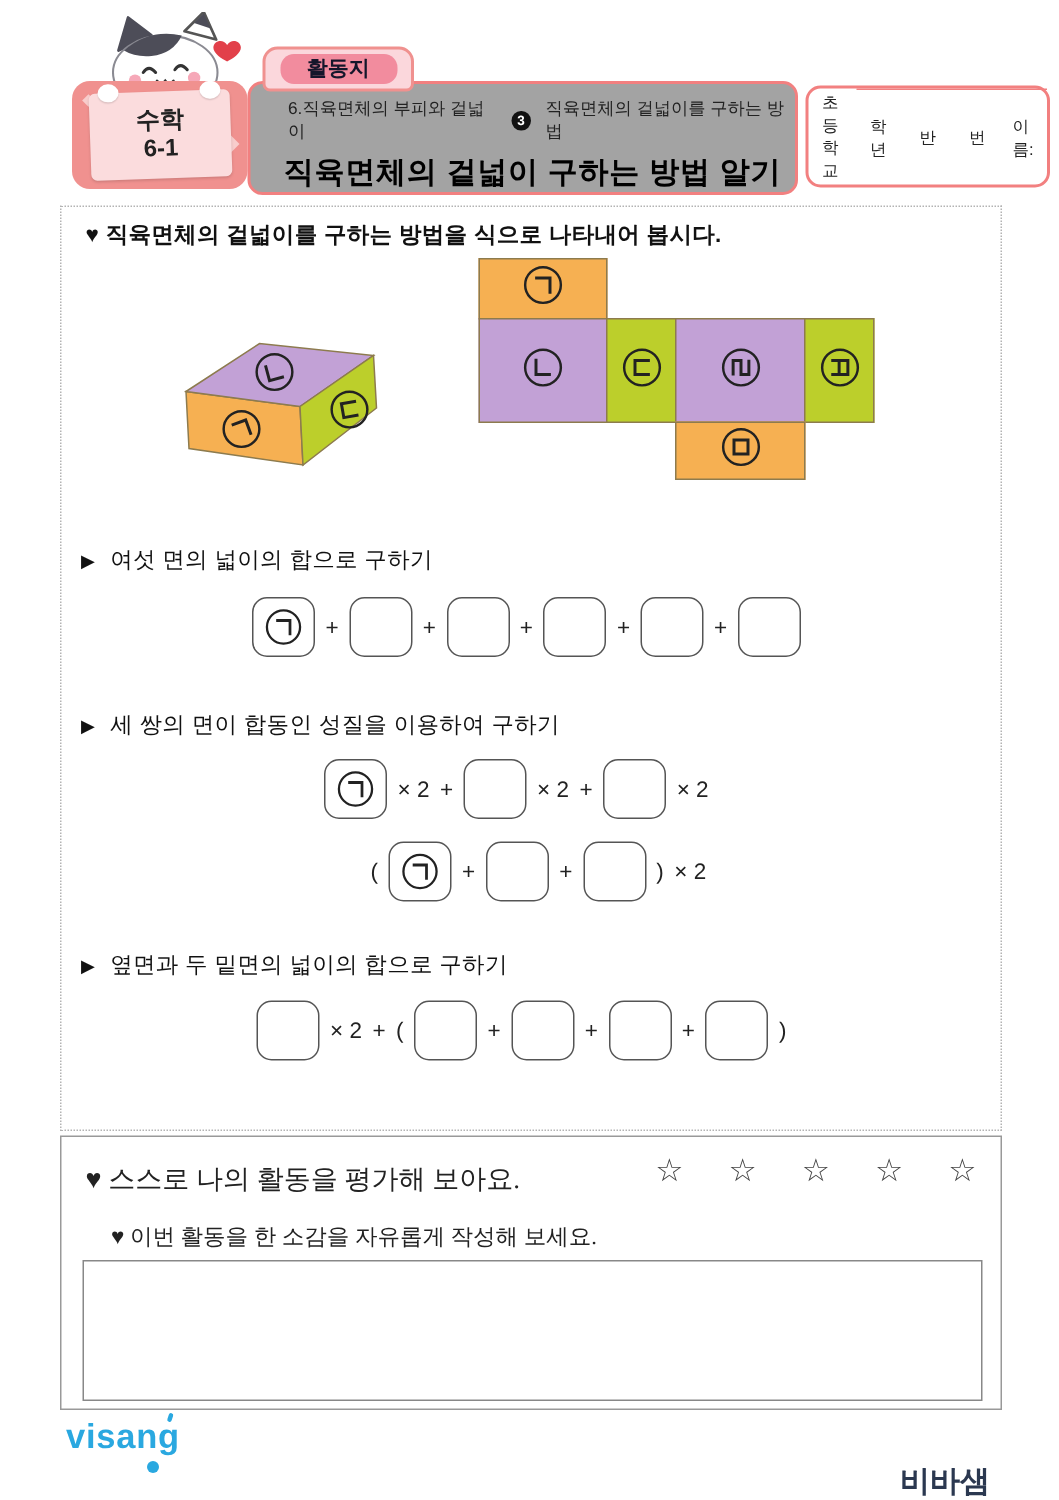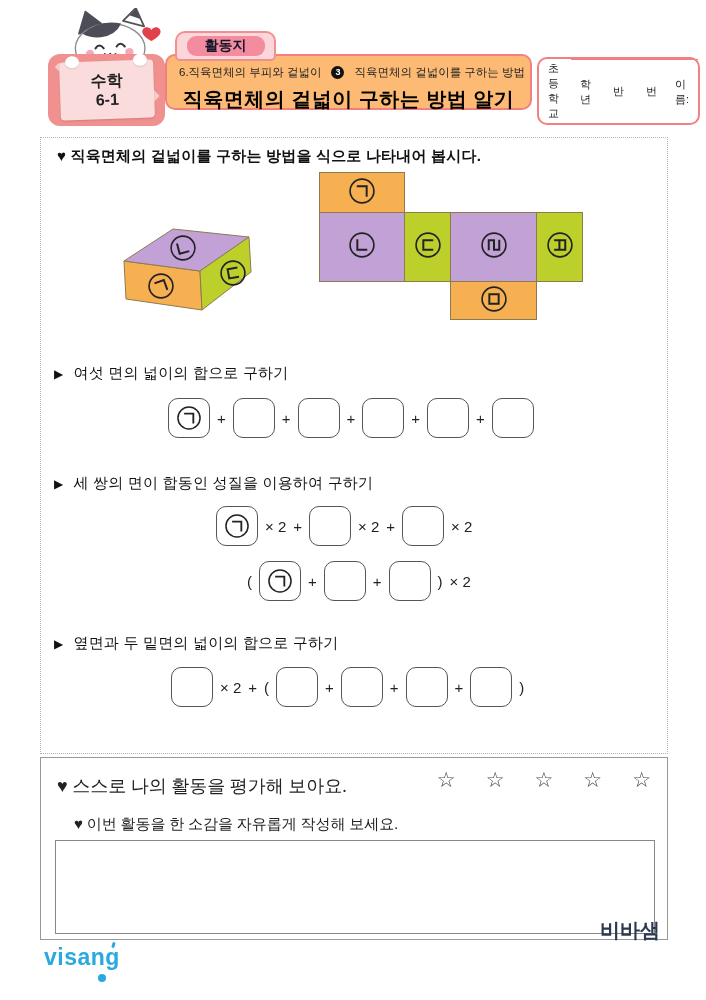--- a/index.html
+++ b/index.html
@@ -19,22 +19,22 @@
   .badge-note .paw.l { left:6px; } .badge-note .paw.r { right:6px; }
   .badge-note span { font-weight:bold; font-size:16px; color:#222; line-height:1.2; }
   .cat { position:absolute; left:56px; top:8px; z-index:1; }
 
   .tab { position:absolute; left:175px; top:31px; width:101px; height:30px; z-index:3;
     background:#FBD7DC; border:2px solid #F0918F; border-radius:10px 10px 5px 5px;
     display:flex; align-items:center; justify-content:center; }
   .tab-pill { background:#F28C9E; border-radius:9px; padding:1px 18px;
     font-weight:bold; font-size:14px; color:#15162b; }
 
-  .title-box { position:absolute; left:165px; top:54px; width:367px; height:56px;
-    background:#fdba74; border:2.5px solid #F28080; border-radius:10px; z-index:2; }
+  .title-box { position:absolute; left:165px; top:54px; width:367px; height:76px;
+    background:#a3a3a3; border:2.5px solid #F28080; border-radius:10px; z-index:2;padding-left:13px; }
   .subtitle-row { display:flex; align-items:center; gap:10px; margin:9px 0 0 12px;
     font-size:11.5px; color:#222; }
   .numcircle { display:inline-block; width:13px; height:13px; border-radius:50%;
     background:#111; color:#fff; font-size:9px; font-weight:bold; text-align:center;
     line-height:13px; }
   .doc-title { text-align:center; margin-top:6px; font-size:20px; font-weight:bold;
     color:#000; letter-spacing:.5px; }
 
   .school-box { position:absolute; left:537px; top:57px; width:163px; height:68px;
     background:#fff; border:2.5px solid #F28080; border-radius:10px; z-index:2;
@@ -89,21 +89,21 @@
   .comment-box { position:absolute; left:14px; top:82px; width:600px; height:94px;
     border:1px solid #888; background:#fff; }
 
   
   .visang { position:absolute; left:44px; top:944px; font-size:23px; font-weight:bold;
     color:#2AA8E0; letter-spacing:.5px; }
   .visang-dot { position:absolute; left:98px; top:974px; width:8px; height:8px;
     border-radius:50%; background:#2AA8E0; }
   .visang-tick { position:absolute; left:112px; top:942px; width:3px; height:6px;
     background:#2AA8E0; transform:rotate(18deg); border-radius:2px; }
-  .vivasam { position:absolute; left:600px; top:917px; font-size:20px; font-weight:bold;
+  .vivasam { position:absolute; left:600px; top:974px; font-size:20px; font-weight:bold;
     color:#2B3850; font-family:"Liberation Serif", serif; }
 </style>
 </head>
 <body>
 
 <div class="page">
 
   <svg class="cat" width="112" height="66" viewBox="0 0 120 72">
     <polygon points="24,28 31,4 48,17" fill="#4d4d58" stroke="#4d4d58" stroke-width="2" stroke-linejoin="round"></polygon>
     <polygon points="72,14 86,0 95,20" fill="#fff" stroke="#555" stroke-width="2" stroke-linejoin="round"></polygon>

